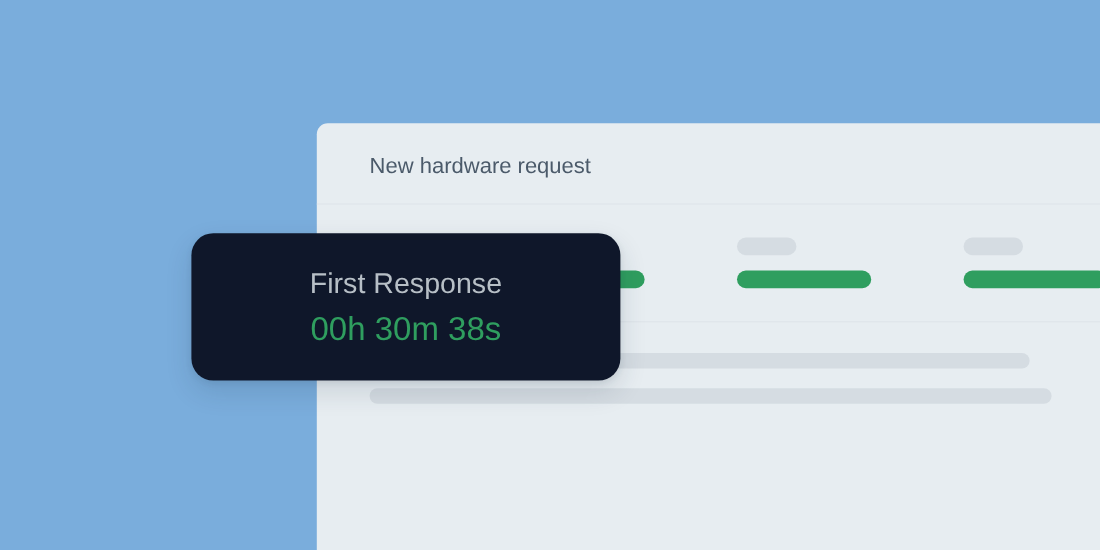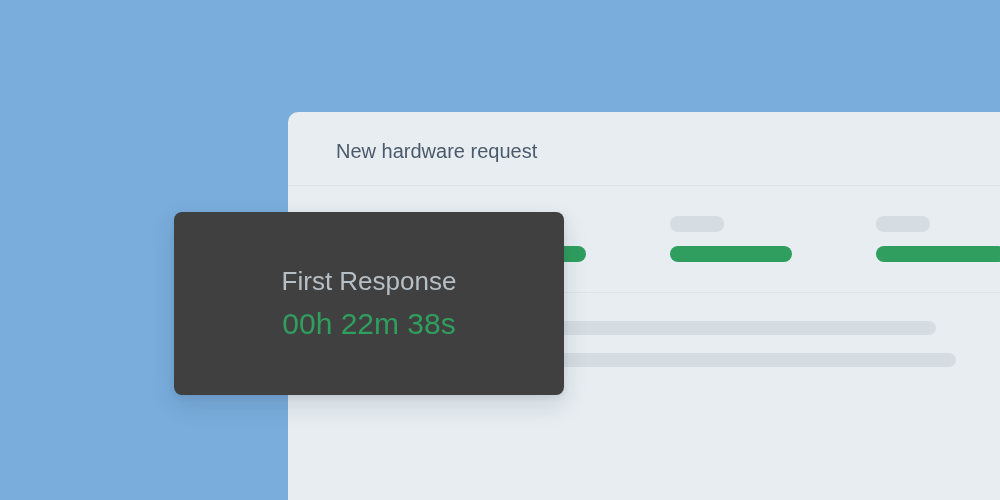--- a/index.html
+++ b/index.html
@@ -70,23 +70,23 @@
       border-radius: 7px;
       background: #d5dce2;
     }
     .line.l1 { width: 600px; }
     .line.l2 { width: 620px; }
     .card {
       position: absolute;
       top: 212px;
       left: 174px;
       width: 390px;
-      height: 183px;
-      background: #404040;
-      border-radius: 8px;
+      height: 134px;
+      background: #0f172a;
+      border-radius: 20px;
       box-shadow: 0 10px 24px rgba(30,50,70,0.14), 0 2px 6px rgba(30,50,70,0.08);
       display: flex;
       flex-direction: column;
       justify-content: center;
       align-items: center;
       gap: 10px;
       padding: 0 20px;
     }
     .card-label {
       font-size: 26px;
@@ -121,14 +121,14 @@
     </div>
   </div>
   <div class="body-lines">
     <div class="line l1"></div>
     <div class="line l2"></div>
   </div>
 </div>
 
 <div class="card">
   <div class="card-label">First Response</div>
-  <div class="card-time">00h 22m 38s</div>
+  <div class="card-time">00h 30m 38s</div>
 </div>
 
 </body></html>

